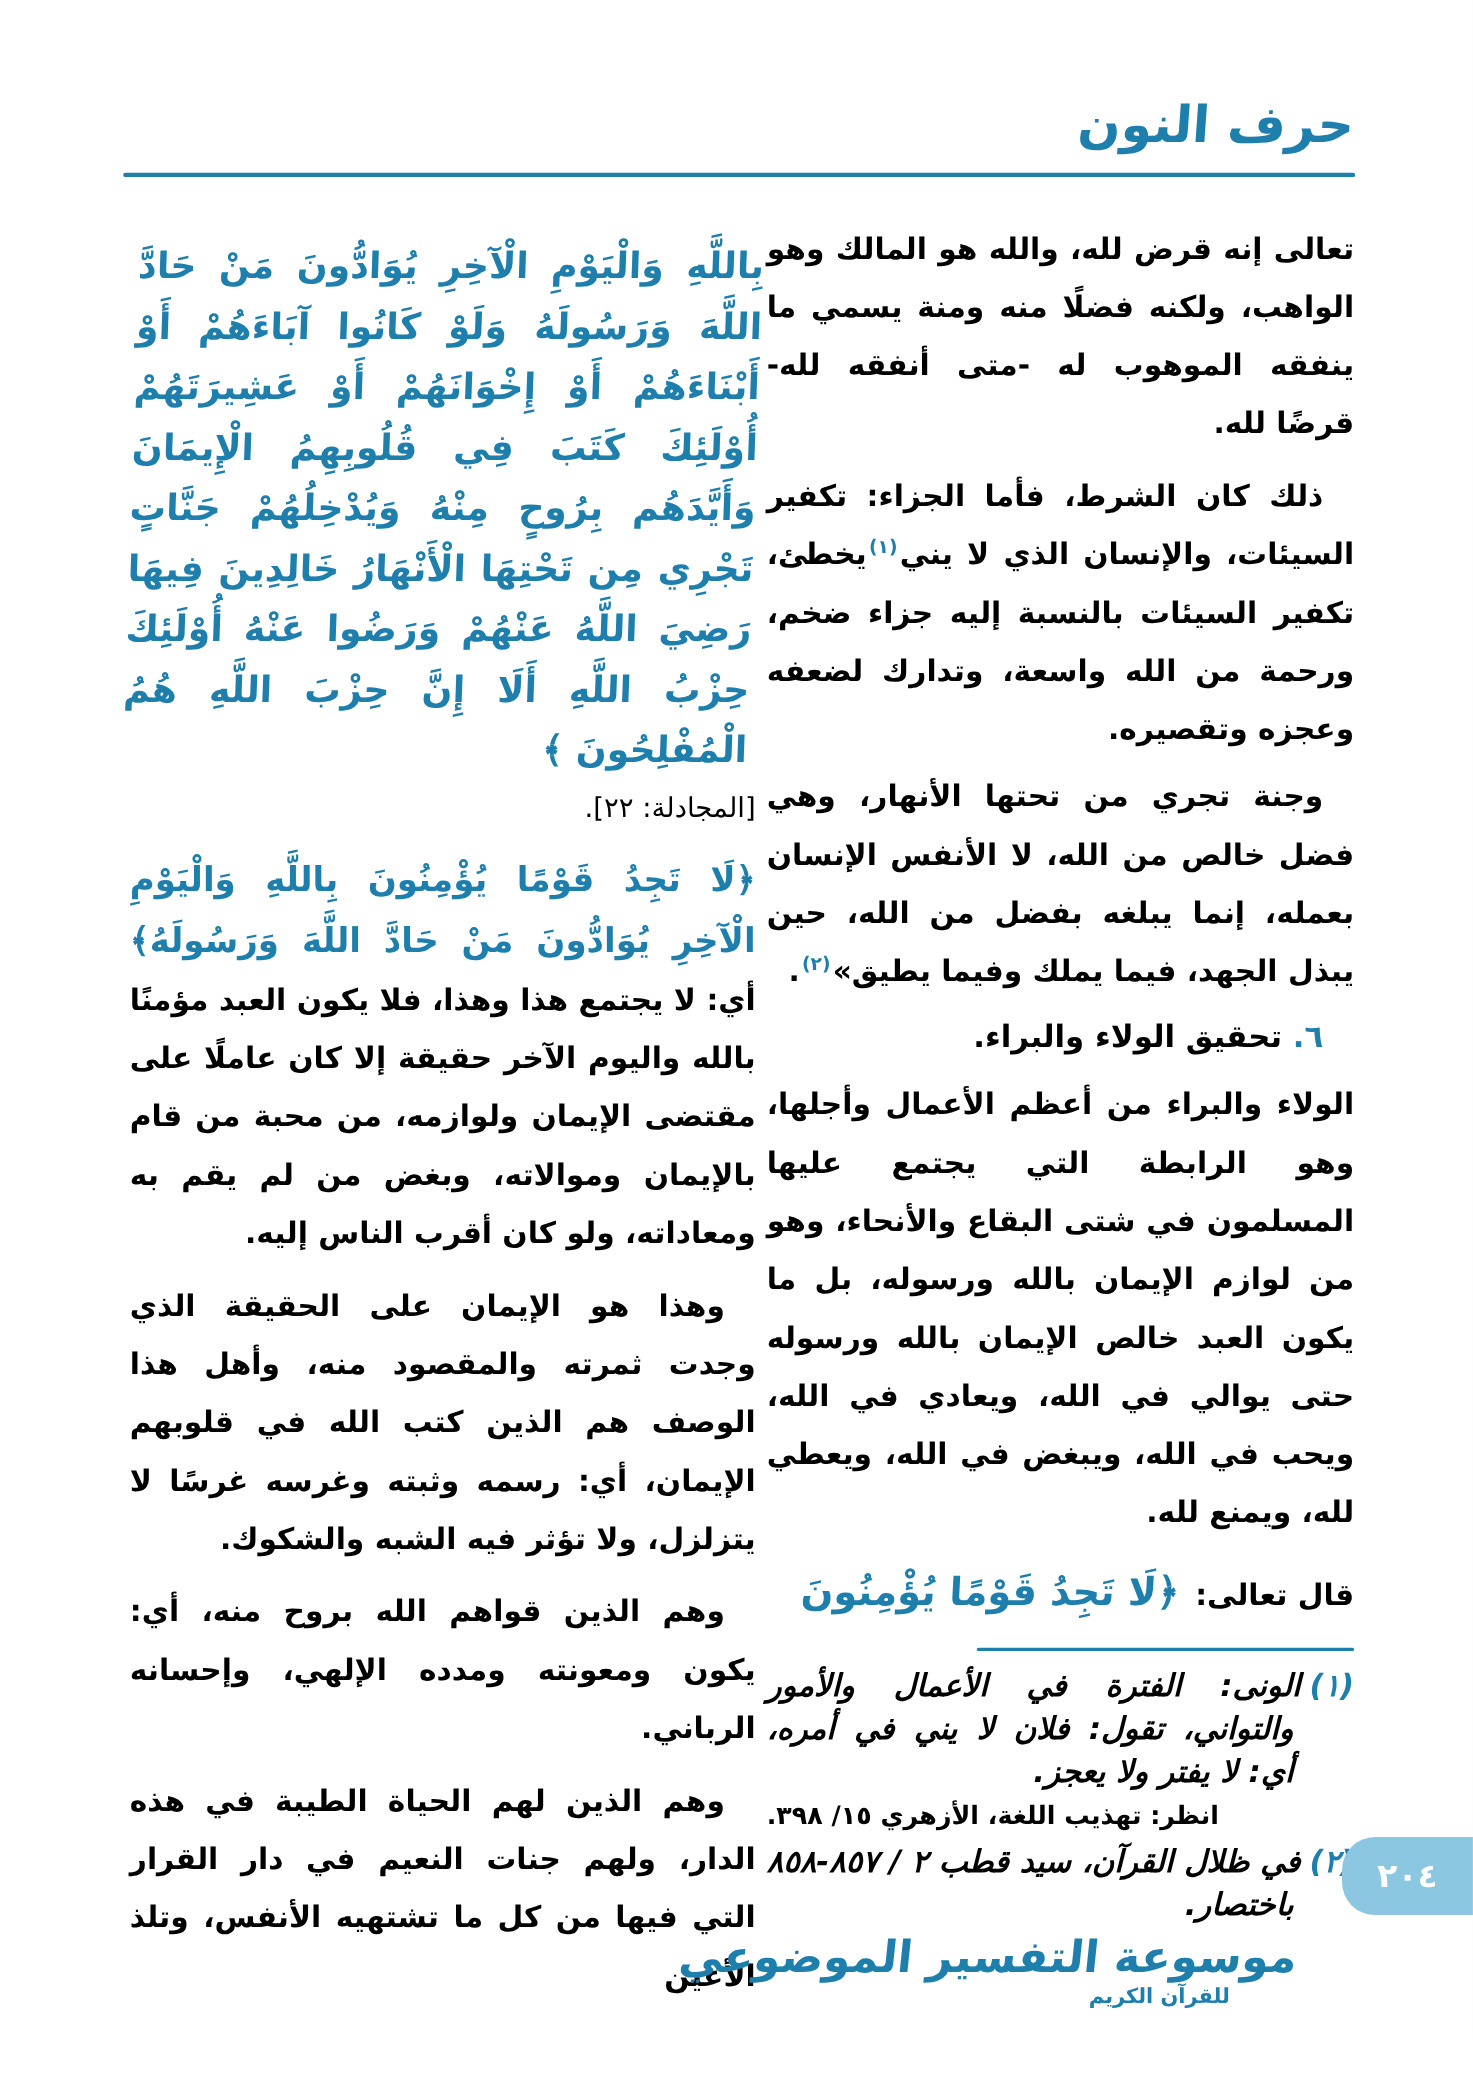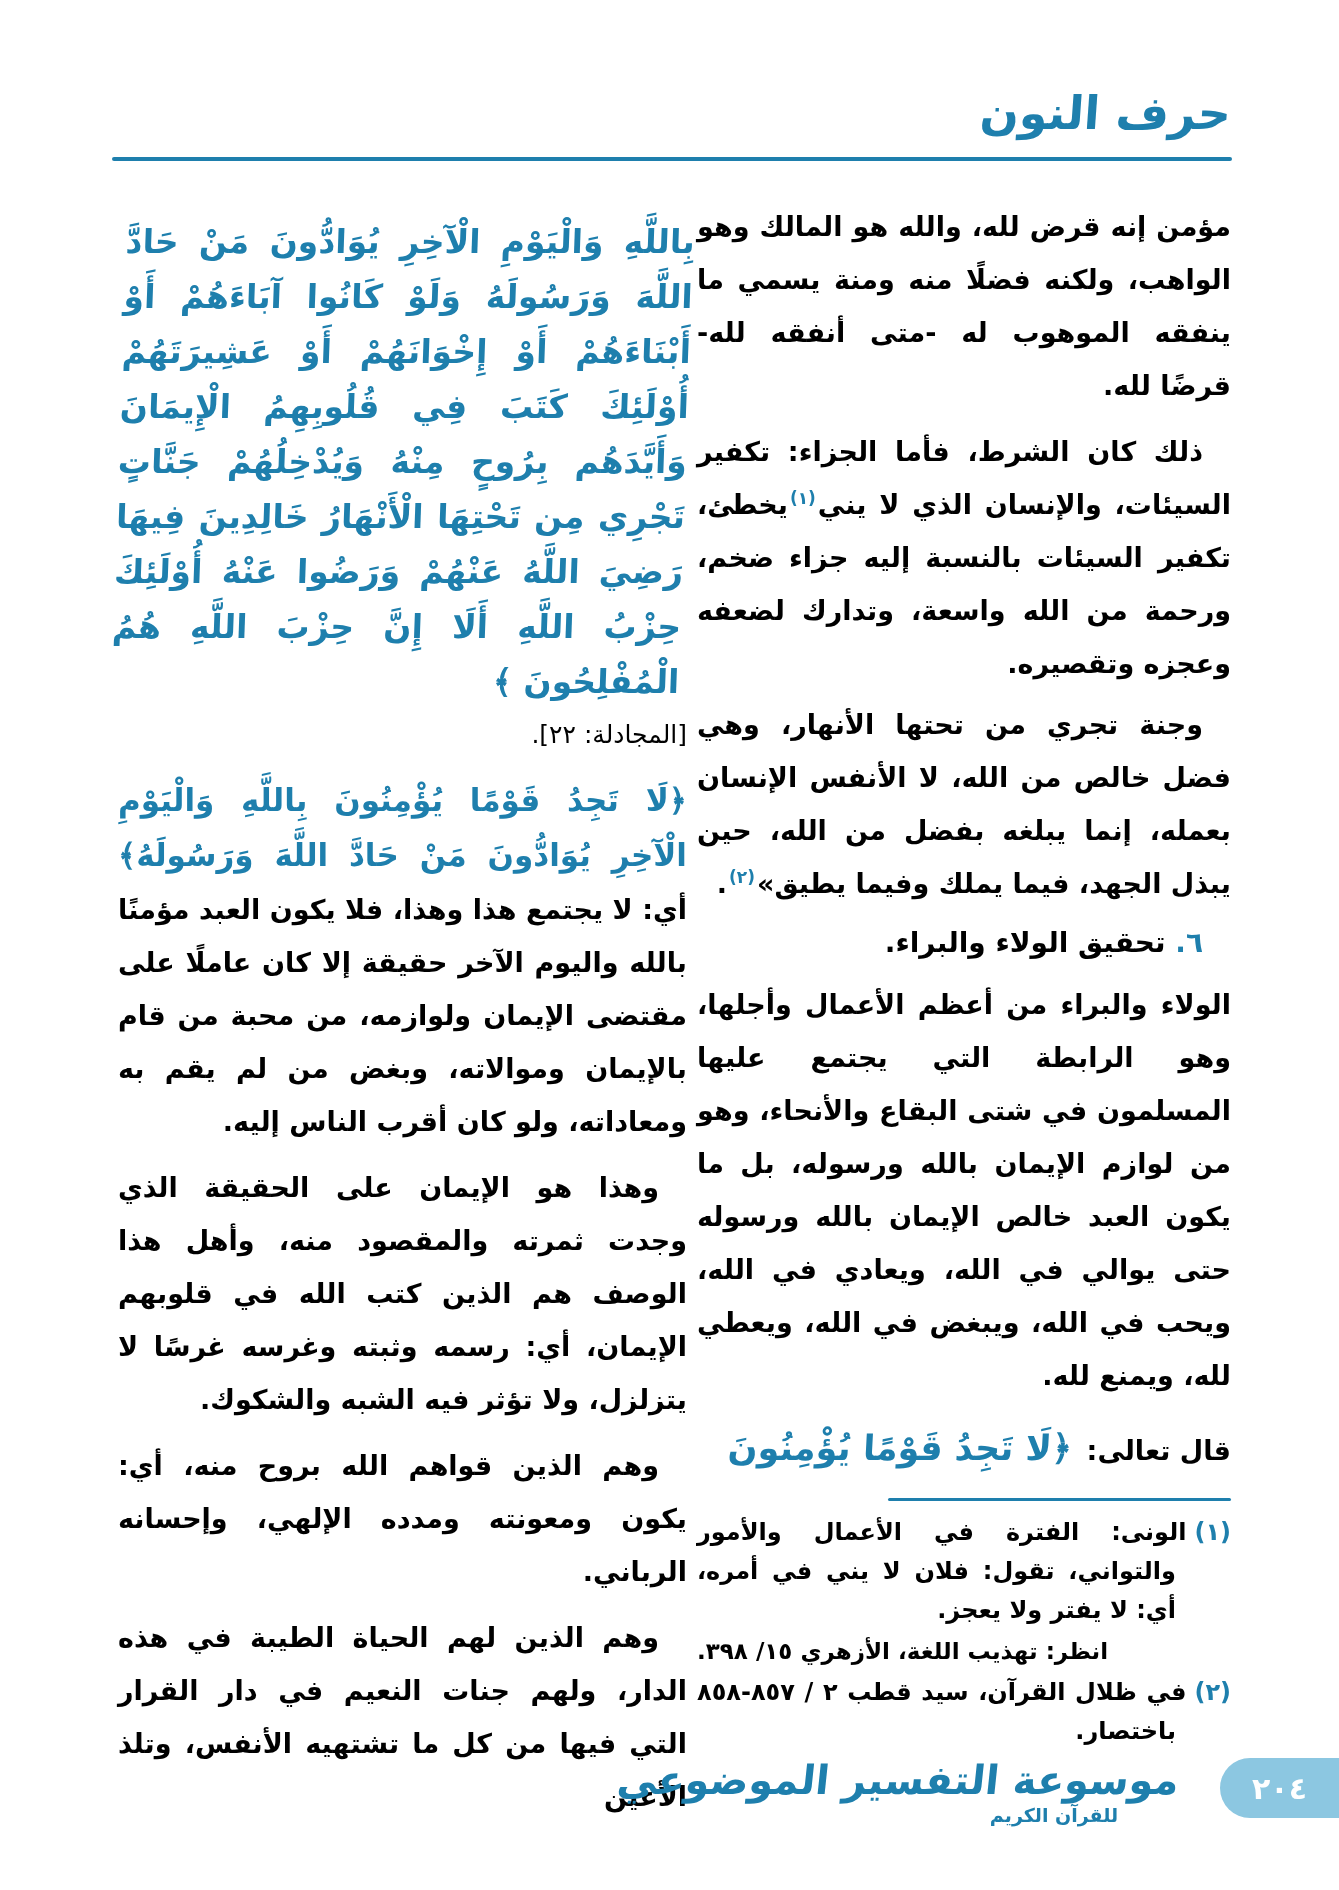--- a/index.html
+++ b/index.html
@@ -71,24 +71,25 @@
     padding-right:14px;
     transform:skewX(-3deg);display:inline-block;
   }
   
   .footnotes{margin-top:14px;}
   .fn-sep{
     width:343px;height:3px;background:var(--accent);
     margin:0 0 12px 0;border-radius:2px;
   }
   .footnote{
-    font-size:24px;line-height:39px;font-weight:700;
+    font-size:28px;line-height:39px;font-weight:700;
     text-align:justify;
     padding-right:55px;text-indent:-55px;
     margin:0 0 2px 0;
+    font-style:italic;
   }
   .footnote .fn-num{color:var(--accent);padding-left:8px;}
   .fn-sub{
     font-size:23px;line-height:39px;font-weight:700;
     margin:0 60px 2px 0;
     text-align:left;
   }
   
   .verse-main{
     color:var(--accent);
@@ -115,42 +116,42 @@
   .logo-line1{
     font-size:40px;font-weight:700;line-height:44px;
     transform:skewX(-6deg);
     white-space:nowrap;
   }
   .logo-line2{
     font-size:19px;font-weight:700;margin-top:2px;
     letter-spacing:1px;
   }
   .page-badge{
-    position:absolute;top:1758px;right:0;
-    width:119px;height:60px;
+    position:absolute;top:1670px;right:0;
+    width:119px;height:71px;
     background:var(--badge-bg);
     border-radius:30px 0 0 30px;
     display:flex;align-items:center;justify-content:center;
   }
   .page-badge span{
     color:var(--badge-fg);
     font-size:30px;font-weight:700;
     letter-spacing:4px;
   }
 </style>
 </head>
 <body>
 
 <div class="page">
 
   <div class="chapter-title">حرف النون</div>
   <div class="header-rule"></div>
 
   <div class="col col-right">
-    <p class="body noindent">مؤمن إنه قرض لله، والله هو المالك وهو الواهب، ولكنه فضلًا منه ومنة يسمي ما ينفقه الموهوب له -متى أنفقه لله- قرضًا لله.</p>
+    <p class="body noindent">تعالى إنه قرض لله، والله هو المالك وهو الواهب، ولكنه فضلًا منه ومنة يسمي ما ينفقه الموهوب له -متى أنفقه لله- قرضًا لله.</p>
 
     <p class="body tight"><span>ذلك كان الشرط، فأما الجزاء: تكفير السيئات، والإنسان الذي لا يني</span><sup class="fn-marker">(١)</sup><span>يخطئ، تكفير السيئات بالنسبة إليه جزاء ضخم، ورحمة من الله واسعة، وتدارك لضعفه وعجزه وتقصيره.</span></p>
 
     <p class="body tight"><span>وجنة تجري من تحتها الأنهار، وهي فضل خالص من الله، لا الأنفس الإنسان بعمله، إنما يبلغه بفضل من الله، حين يبذل الجهد، فيما يملك وفيما يطيق»</span><sup class="fn-marker">(٢)</sup><span>.</span></p>
 
     <h3 class="heading"><span class="num">٦.</span> <span>تحقيق الولاء والبراء.</span></h3>
 
     <p class="body noindent">الولاء والبراء من أعظم الأعمال وأجلها، وهو الرابطة التي يجتمع عليها المسلمون في شتى البقاع والأنحاء، وهو من لوازم الإيمان بالله ورسوله، بل ما يكون العبد خالص الإيمان بالله ورسوله حتى يوالي في الله، ويعادي في الله، ويحب في الله، ويبغض في الله، ويعطي لله، ويمنع لله.</p>
 
     <p class="qal-line"><span>قال تعالى:</span><span class="qal-verse">﴿لَا تَجِدُ قَوْمًا يُؤْمِنُونَ</span></p>

